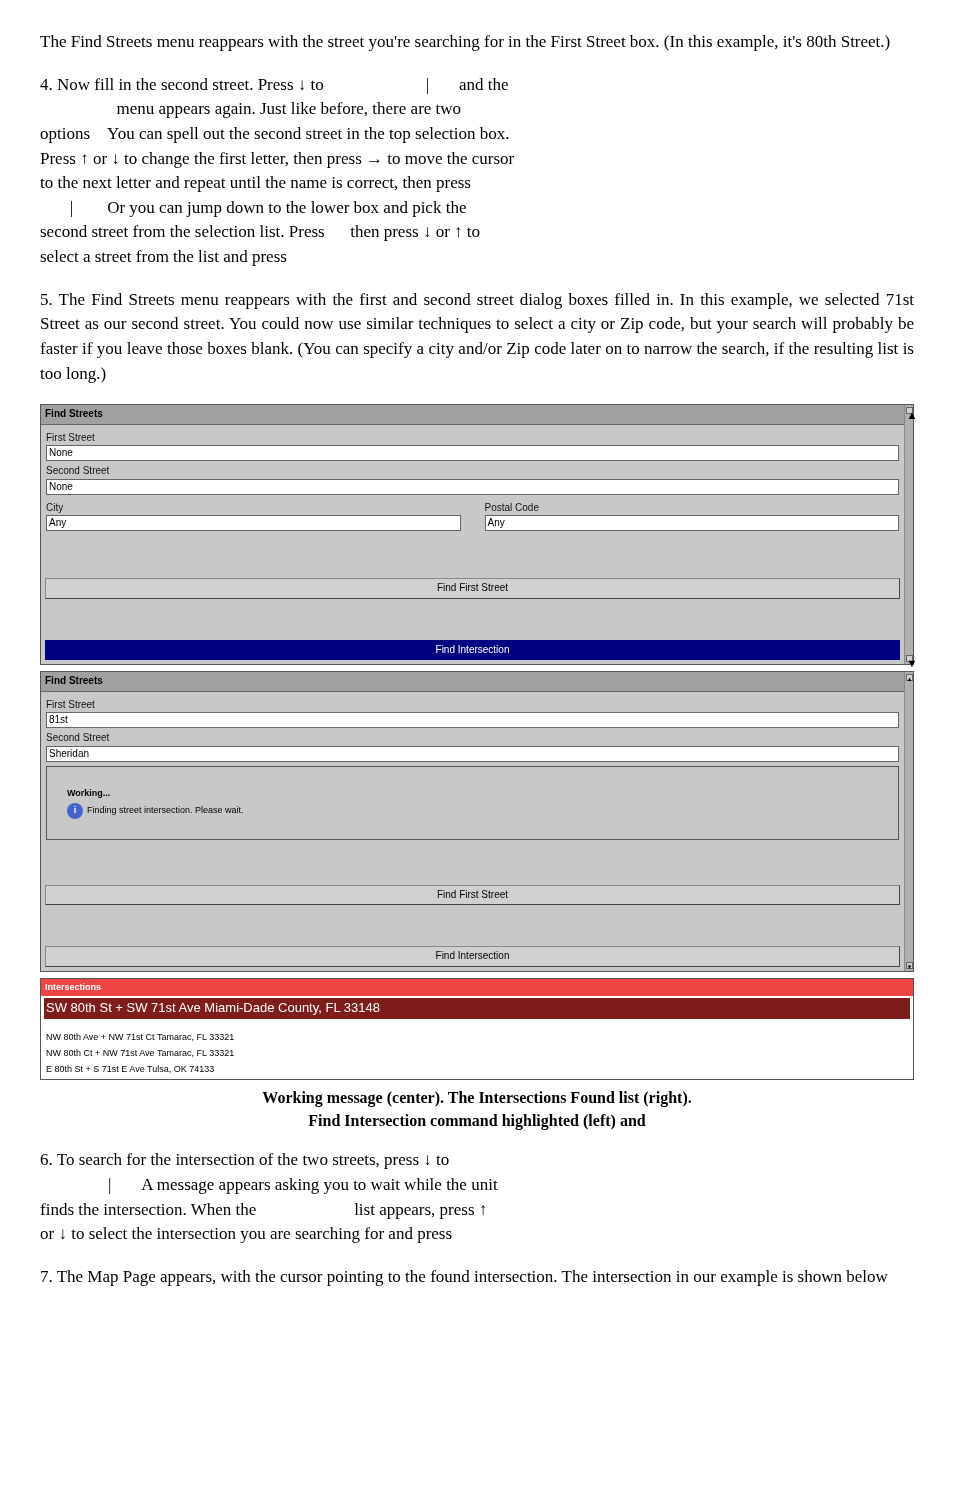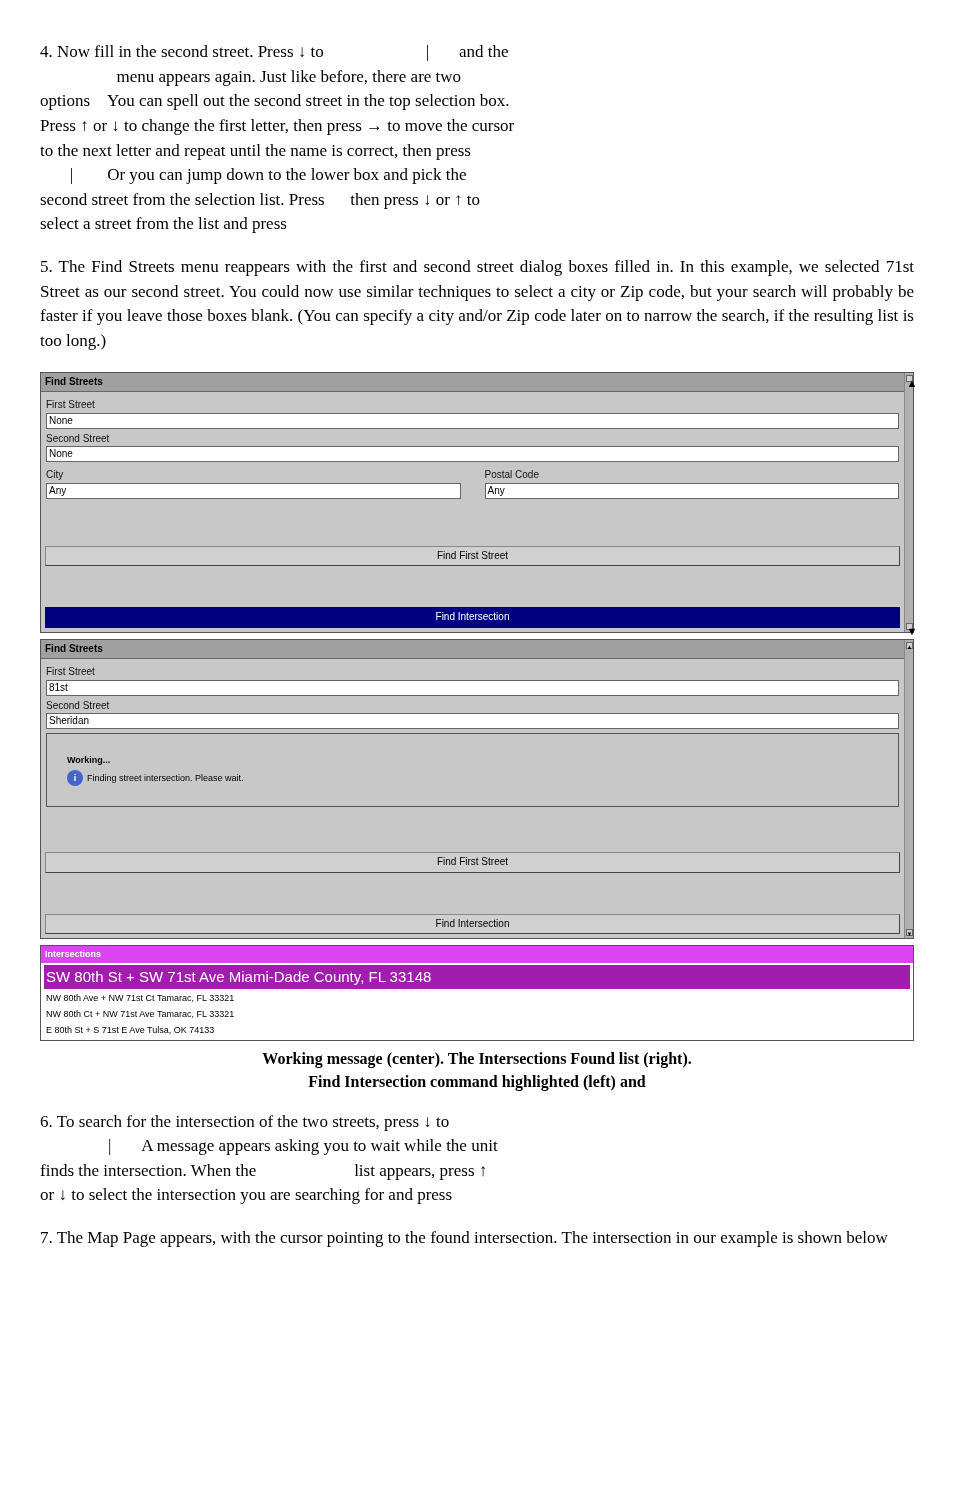--- a/index.html
+++ b/index.html
@@ -75,20 +75,21 @@
     }
     .label-postal > div {
       flex: 1;
     }
   </style>
 </head>
 <body>
 
 <div>
 
+  <p class="para">The Find Streets menu reappears with the street you're searching for in the First Street box. (In this example, it's 80th Street.)</p>
 
   <div class="para numbered">
     <span>4. Now fill in the second street. Press ↓ to&nbsp;&nbsp;&nbsp;&nbsp;&nbsp;&nbsp;&nbsp;&nbsp;&nbsp;&nbsp;&nbsp;&nbsp;&nbsp;&nbsp;&nbsp;&nbsp;&nbsp;&nbsp;&nbsp;&nbsp;&nbsp;&nbsp;&nbsp; |&nbsp;&nbsp;&nbsp;&nbsp;&nbsp;&nbsp; and the<br>
     &nbsp;&nbsp;&nbsp;&nbsp;&nbsp;&nbsp;&nbsp;&nbsp;&nbsp;&nbsp;&nbsp;&nbsp;&nbsp;&nbsp;&nbsp;&nbsp;&nbsp;&nbsp;menu appears again. Just like before, there are two<br>
     options&nbsp;&nbsp;&nbsp;&nbsp;You can spell out the second street in the top selection box.<br>
     Press ↑ or ↓ to change the first letter, then press → to move the cursor<br>
     to the next letter and repeat until the name is correct, then press<br>
     &nbsp;&nbsp;&nbsp;&nbsp;&nbsp;&nbsp;&nbsp;|&nbsp;&nbsp;&nbsp;&nbsp;&nbsp;&nbsp;&nbsp;&nbsp;Or you can jump down to the lower box and pick the<br>
     second street from the selection list. Press&nbsp;&nbsp;&nbsp;&nbsp;&nbsp; then press ↓ or ↑ to<br>
     select a street from the list and press</span>
@@ -153,23 +154,23 @@
       </div>
       <div style="width:9px;background:#b0b0b0;border-left:1px solid #888;display:flex;flex-direction:column;align-items:center;">
         <div style="width:7px;height:7px;background:#d0d0d0;border:1px solid #666;margin-top:2px;font-size:6px;text-align:center;">▲</div>
         <div style="flex:1;"></div>
         <div style="width:7px;height:7px;background:#d0d0d0;border:1px solid #666;margin-bottom:2px;font-size:6px;text-align:center;">▼</div>
       </div>
     </div>
 
     <div style="display:flex;flex-direction:row;border:1.5px solid #555;background:#c8c8c8;font-family:Arial,sans-serif;font-size:10px;flex:1.15;min-width:0;">
       <div style="flex:1;display:flex;flex-direction:column;">
-        <div style="background:#d946ef;color:#fff;padding:2px 4px;font-size:9px;font-weight:bold;">Intersections</div>
+        <div style="background:#ef4444;color:#fff;padding:2px 4px;font-size:9px;font-weight:bold;">Intersections</div>
         <div style="background:#fff;flex:1;padding:2px 3px;">
-          <div style="background:#a21caf;color:#fff;font-size:15px;padding:1px 2px;margin-bottom:2px;">SW 80th St + SW 71st Ave Miami-Dade County, FL  33148</div>
+          <div style="background:#7f1d1d;color:#fff;font-size:13px;padding:1px 2px;margin-bottom:11px;">SW 80th St + SW 71st Ave Miami-Dade County, FL  33148</div>
           <div style="font-size:9px;padding:1px 2px;margin-bottom:1px;">NW 80th Ave + NW 71st Ct Tamarac, FL  33321</div>
           <div style="font-size:9px;padding:1px 2px;margin-bottom:1px;">NW 80th Ct + NW 71st Ave Tamarac, FL  33321</div>
           <div style="font-size:9px;padding:1px 2px;">E 80th St + S 71st E Ave Tulsa, OK  74133</div>
         </div>
       </div>
     </div>
 
   </div>
 
   <div class="caption">

